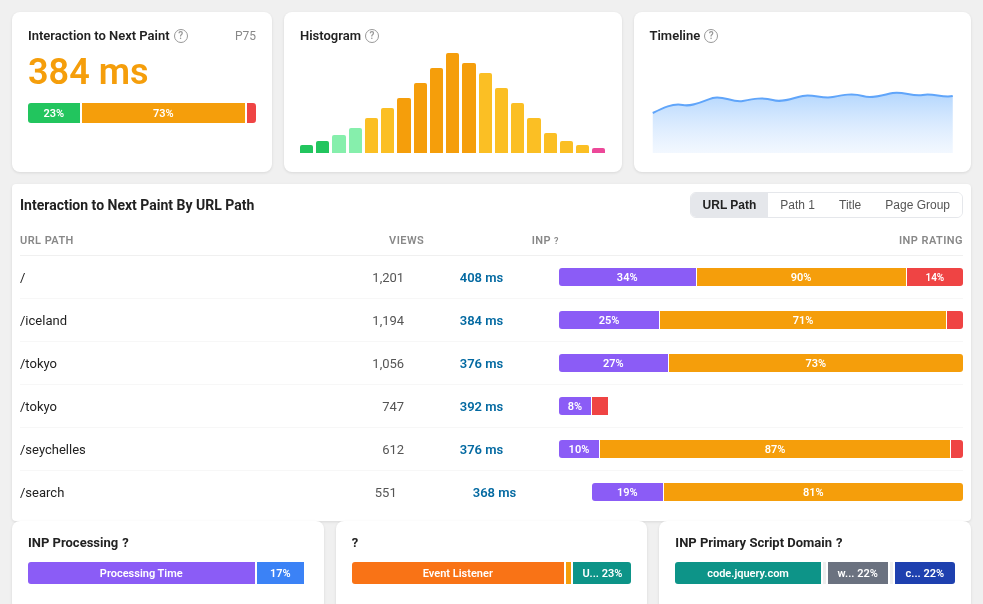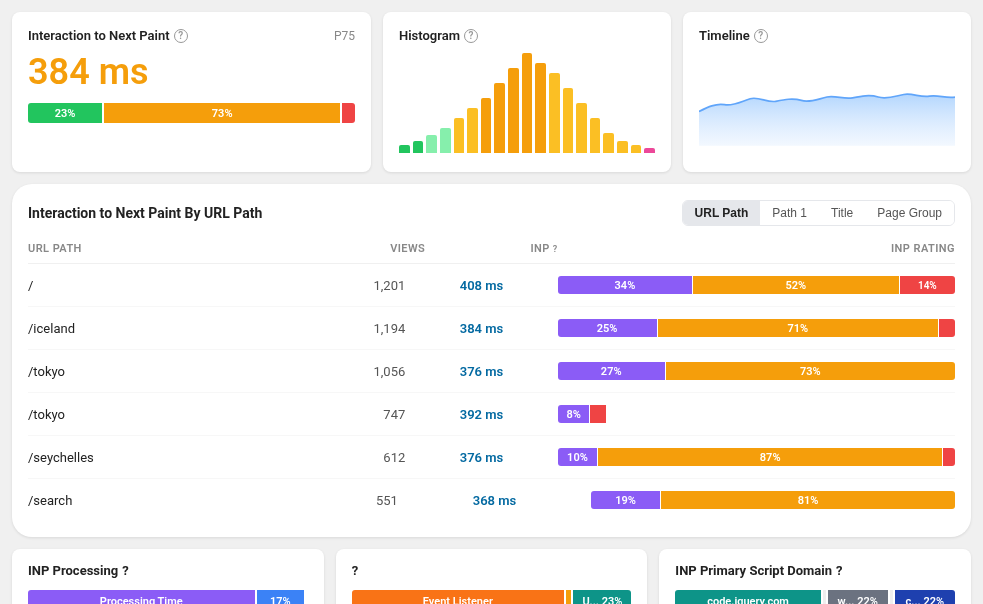--- a/index.html
+++ b/index.html
@@ -36,21 +36,21 @@
       border: 1px solid #999;
       color: #999;
       font-size: 10px;
       display: inline-flex;
       align-items: center;
       justify-content: center;
       cursor: pointer;
     }
     
     .inp-card {
-      width: 359px;
+      width: 260px;
       min-height: 155px;
     }
     .inp-card .p75-badge {
       font-size: 11px;
       color: #666;
       margin-left: auto;
     }
     .inp-value {
       font-size: 36px;
       font-weight: 600;
@@ -92,24 +92,23 @@
     }
     .timeline-svg {
       width: 100%;
       height: 100px;
       margin-top: 10px;
     }
 
     
     .middle-card {
       background: #fff;
-      border-radius: 20px;
-      padding: 16px;
+      border-radius: 4px;
+      padding: 8px;
       box-shadow: 0 1px 3px rgba(0,0,0,0.1);
-      margin-bottom: 12px;
     }
     .middle-header {
       display: flex;
       align-items: center;
       justify-content: space-between;
       margin-bottom: 12px;
     }
     .middle-title {
       font-size: 14px;
       font-weight: 700;
@@ -293,21 +292,21 @@
     </span>
     <span class="col-right">INP RATING</span>
   </div>
 
   <div class="table-row">
     <span class="path-text">/</span>
     <span class="views-text">1,201</span>
     <span class="inp-text">408 ms</span>
     <div class="rating-bar">
       <div class="rb-green" style="width:34%;">34%</div>
-      <div class="rb-orange" style="width:52%;">52%</div>
+      <div class="rb-orange" style="width:52%;">90%</div>
       <div class="rb-red" style="width:14%;">14%</div>
     </div>
   </div>
 
   <div class="table-row">
     <span class="path-text">/iceland</span>
     <span class="views-text">1,194</span>
     <span class="inp-text">384 ms</span>
     <div class="rating-bar">
       <div class="rb-green" style="width:25%;">25%</div>

